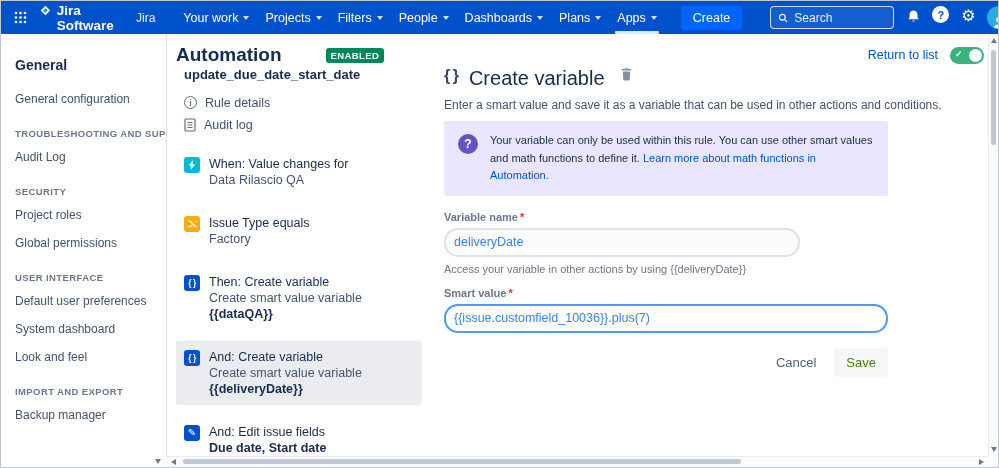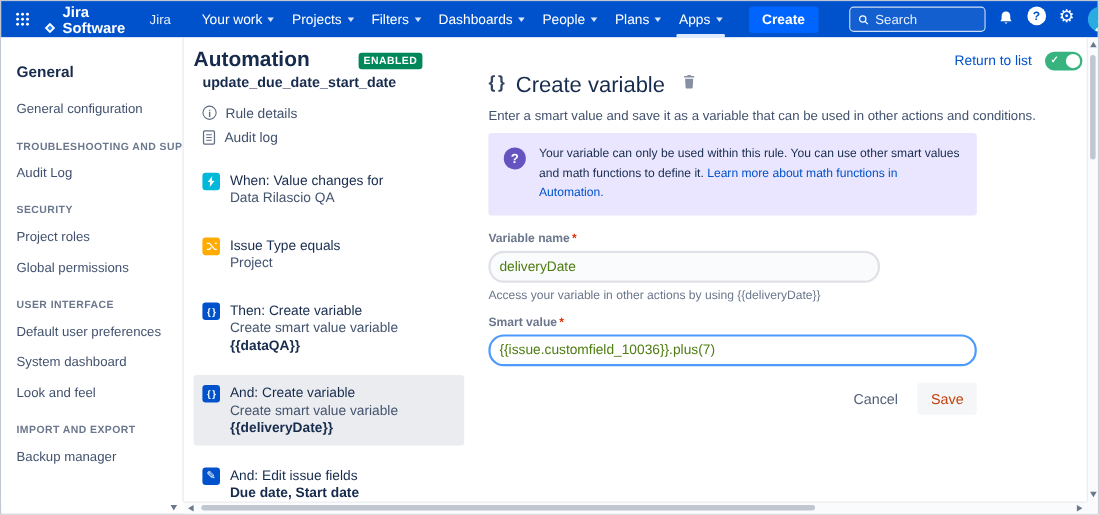--- a/index.html
+++ b/index.html
@@ -6,31 +6,31 @@
   html,body { width:999px; height:468px; overflow:hidden; }
   body { font-family:"Liberation Sans", sans-serif; background:#fff; color:#172B4D; }
   .app { position:relative; width:999px; height:468px; border:1px solid #C1C7D0; background:#fff; overflow:hidden; }
 
   
   .navbar { position:absolute; top:0; left:0; right:0; height:33px;
     background:var(--navbar-bg,#0052CC); display:flex; align-items:center;
     justify-content:space-between; padding:0 10px; color:#fff; }
   .nav-left { display:flex; align-items:center; gap:6px; height:100%; }
   .appswitcher { display:flex; align-items:center; padding:3px; cursor:pointer; }
-  .brand { display:flex; align-items:flex-end; gap:6px; font-weight:700; font-size:13.5px; margin:0 12px 0 4px; cursor:pointer; }
+  .brand { display:flex; align-items:flex-start; gap:6px; font-weight:700; font-size:13.5px; margin:0 12px 0 4px; cursor:pointer; }
   .site-name { font-size:12px; opacity:.9; margin-right:14px; }
   .nav-items { display:flex; align-items:center; height:100%; }
   .nav-item { display:flex; align-items:center; gap:5px; font-size:12.5px; font-weight:500;
     padding:0 8px; height:100%; cursor:pointer; position:relative; white-space:nowrap; }
   .nav-item.active::after { content:""; position:absolute; left:6px; right:6px; bottom:0;
     height:3px; background:#DEEBFF; border-radius:1px; }
   .chev { width:0; height:0; border-left:3.5px solid transparent; border-right:3.5px solid transparent;
     border-top:4px solid rgba(255,255,255,.85); }
   .create-btn { margin-left:10px; background:var(--create-button-bg,#0065FF); color:#fff; border:none;
-    border-radius:3px; font-size:12.5px; font-weight:700; padding:5px 12px; cursor:pointer; font-family:inherit; }
+    border-radius:3px; font-size:12.5px; font-weight:400; padding:5px 12px; cursor:pointer; font-family:inherit; }
   .nav-right { display:flex; gap:9px;padding-left:28px; }
   .search { display:flex; align-items:center; gap:6px; border:1px solid rgba(255,255,255,.8);
     border-radius:4px; padding:0 7px; width:124px; height:23px; background:rgba(255,255,255,.08); }
   .search input { background:transparent; border:none; outline:none; color:#fff; font-size:12px; width:92px; font-family:inherit; }
   .search input::placeholder { color:rgba(255,255,255,.9); }
   .nav-icon { display:flex; align-items:center; justify-content:center; width:20px; height:20px; cursor:pointer; }
   .help-badge { width:17px; height:17px; border-radius:50%; background:#fff; color:var(--navbar-bg,#0052CC);
     font-size:11px; font-weight:700; }
   .help-badge::before { content:"?"; }
   .gear-glyph { font-size:16px; line-height:1; color:#fff; }
@@ -96,27 +96,27 @@
   .infobox { background:var(--infobox-bg,#EAE6FF); border-radius:3px; padding:11px 14px;
     display:flex; gap:12px; margin-bottom:15px; }
   .qcircle { flex:none; width:20px; height:20px; border-radius:50%; background:var(--infobox-icon-bg,#6554C0);
     color:#fff; font-weight:700; font-size:12px; display:flex; align-items:center; justify-content:center; margin-top:2px; }
   .qcircle::before { content:"?"; }
   .info-text { font-size:11px; color:#172B4D; line-height:1.6; }
   .info-link { color:var(--link,#0052CC); cursor:pointer; text-decoration:none; }
   .field label { display:block; font-size:11px; font-weight:700; color:#6B778C; margin-bottom:5px; }
   .req { color:#DE350B; margin-left:2px; }
   .text-input { width:356px; height:29px; border:2px solid #DFE1E6; background:#FAFBFC; border-radius:14px;
-    padding:0 8px; font-size:12.5px; color:#4d7c0f; font-family:inherit; outline:none; }
+    padding:0 8px; font-size:12.5px; color:#3b82f6; font-family:inherit; outline:none; }
   .text-input.wide { width:100%; }
   .text-input.focused { border-color:var(--focus-border,#4C9AFF); background:#fff; }
   .help { font-size:11px; color:#6B778C; margin-top:6px; margin-bottom:12px; }
   .form-actions { margin-top:15px; display:flex; justify-content:flex-end; align-items:center; gap:18px; }
   .cancel { font-size:13px; font-weight:500; color:#505F79; cursor:pointer; text-decoration:none; }
-  .save { background:rgba(9,30,66,.04); color:#c2410c; border:none; border-radius:3px; font-size:13px;
+  .save { background:rgba(9,30,66,.04); color:#4d7c0f; border:none; border-radius:3px; font-size:13px;
     font-weight:500; padding:7px 12px; font-family:inherit; cursor:default; }
 
   
   .vscroll { position:absolute; top:33px; right:0; width:10px; bottom:11px; background:#FAFBFC;
     border-left:1px solid #EBECF0; display:flex; flex-direction:column; align-items:center;
     justify-content:space-between; padding:4px 0; }
   .vthumb { position:absolute; top:16px; left:2px; width:5px; height:95px; background:#C1C7D0; border-radius:3px; }
   .hscroll { position:absolute; left:166px; right:10px; bottom:0; height:11px; background:#FAFBFC;
     border-top:1px solid #EBECF0; display:flex; align-items:center; justify-content:space-between; padding:0 4px; }
   .hthumb { position:absolute; left:16px; top:2px; height:5px; width:68%; background:#C1C7D0; border-radius:3px; }
@@ -162,25 +162,25 @@
           </span>
         <span class="nav-item">
             <span>Projects</span>
             <i class="chev"></i>
           </span>
         <span class="nav-item">
             <span>Filters</span>
             <i class="chev"></i>
           </span>
         <span class="nav-item">
+            <span>People</span>
+            <i class="chev"></i>
+          </span>
+        <span class="nav-item">
             <span>Dashboards</span>
-            <i class="chev"></i>
-          </span>
-        <span class="nav-item">
-            <span>People</span>
             <i class="chev"></i>
           </span>
         <span class="nav-item">
             <span>Plans</span>
             <i class="chev"></i>
           </span>
         <span class="nav-item active">
             <span>Apps</span>
             <i class="chev"></i>
           </span>
@@ -270,21 +270,21 @@
           </div>
         </div>
         <div class="step">
           <span class="step-icon condition">
             <svg width="11" height="10" viewBox="0 0 12 11">
               <path d="M1 2.5h2.8L9 8.5h2M1 8.5h2.8L5.4 6.6M9 2.5h2" stroke="#fff" stroke-width="1.3" fill="none"></path>
             </svg>
           </span>
           <div class="step-text">
             <div class="st-title">Issue Type equals</div>
-            <div class="st-sub">Project</div>
+            <div class="st-sub">Factory</div>
           </div>
         </div>
         <div class="step">
           <span class="step-icon action">
               <span class="glyph-braces"></span>
             </span>
           <div class="step-text">
             <div class="st-title">Then: Create variable</div>
             <div class="st-sub">Create smart value variable</div>
             <div class="st-detail">{{dataQA}}</div>

